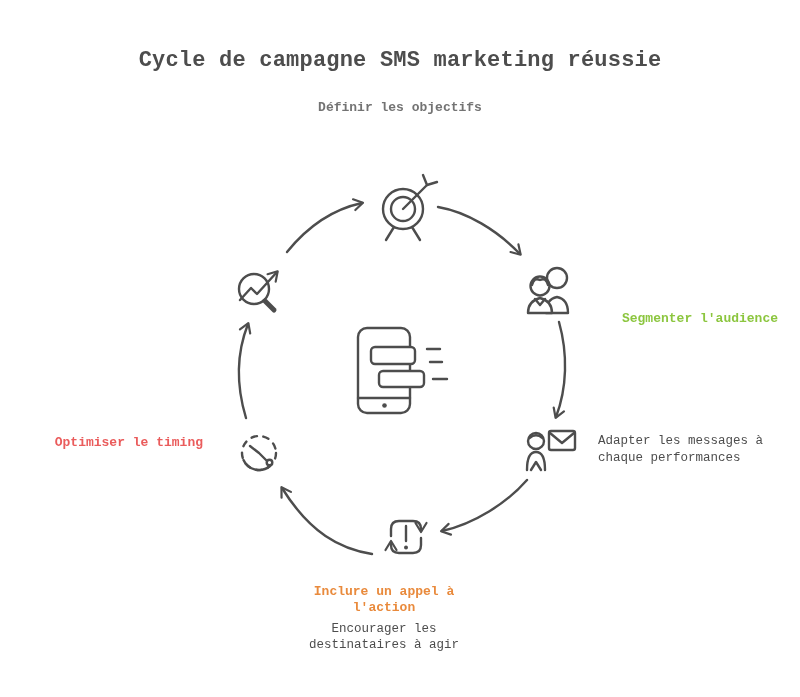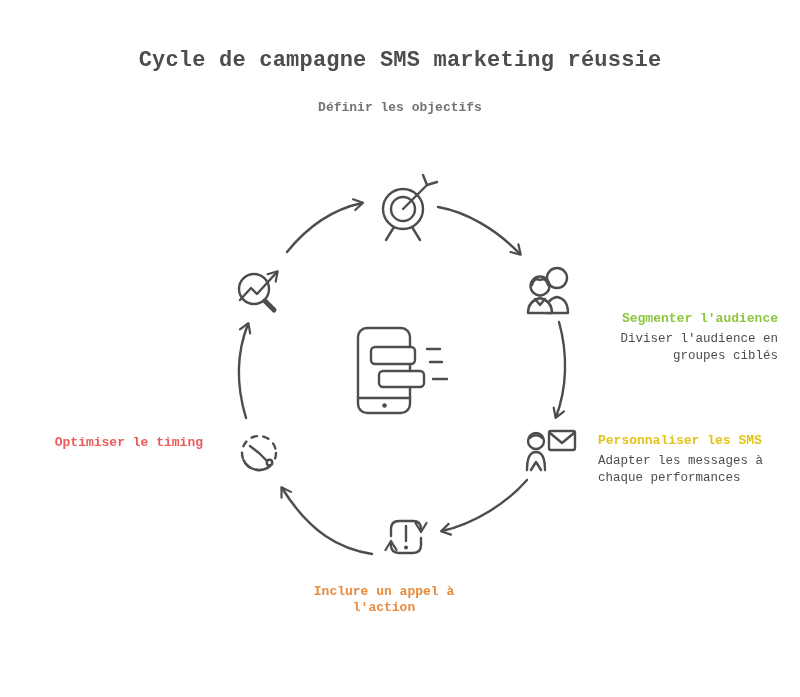--- a/index.html
+++ b/index.html
@@ -101,30 +101,29 @@
       </g>
     </g>
   </svg>
 
   <div class="step step-top">
     <h3 style="color: #737373;">Définir les objectifs</h3>
   </div>
 
   <div class="step step-right-top">
     <h3 style="color: rgb(140, 198, 63);">Segmenter l'audience</h3>
-    <p>Diviser l'audience en groupes ciblés</p>
   </div>
 
   <div class="step step-right-bottom">
-    <h3 style="color: rgb(227, 195, 26);">Personnaliser les SMS</h3>
     <p>Adapter les messages à chaque performances</p>
   </div>
 
   <div class="step step-bottom">
     <h3 style="color: rgb(233, 138, 60);">Inclure un appel à l'action</h3>
+    <p>Encourager les destinataires à agir</p>
   </div>
 
   <div class="step step-left-bottom">
     <h3 style="color: rgb(234, 92, 92);">Optimiser le timing</h3>
   </div>
 
 
 </div>
 
 </body></html>

